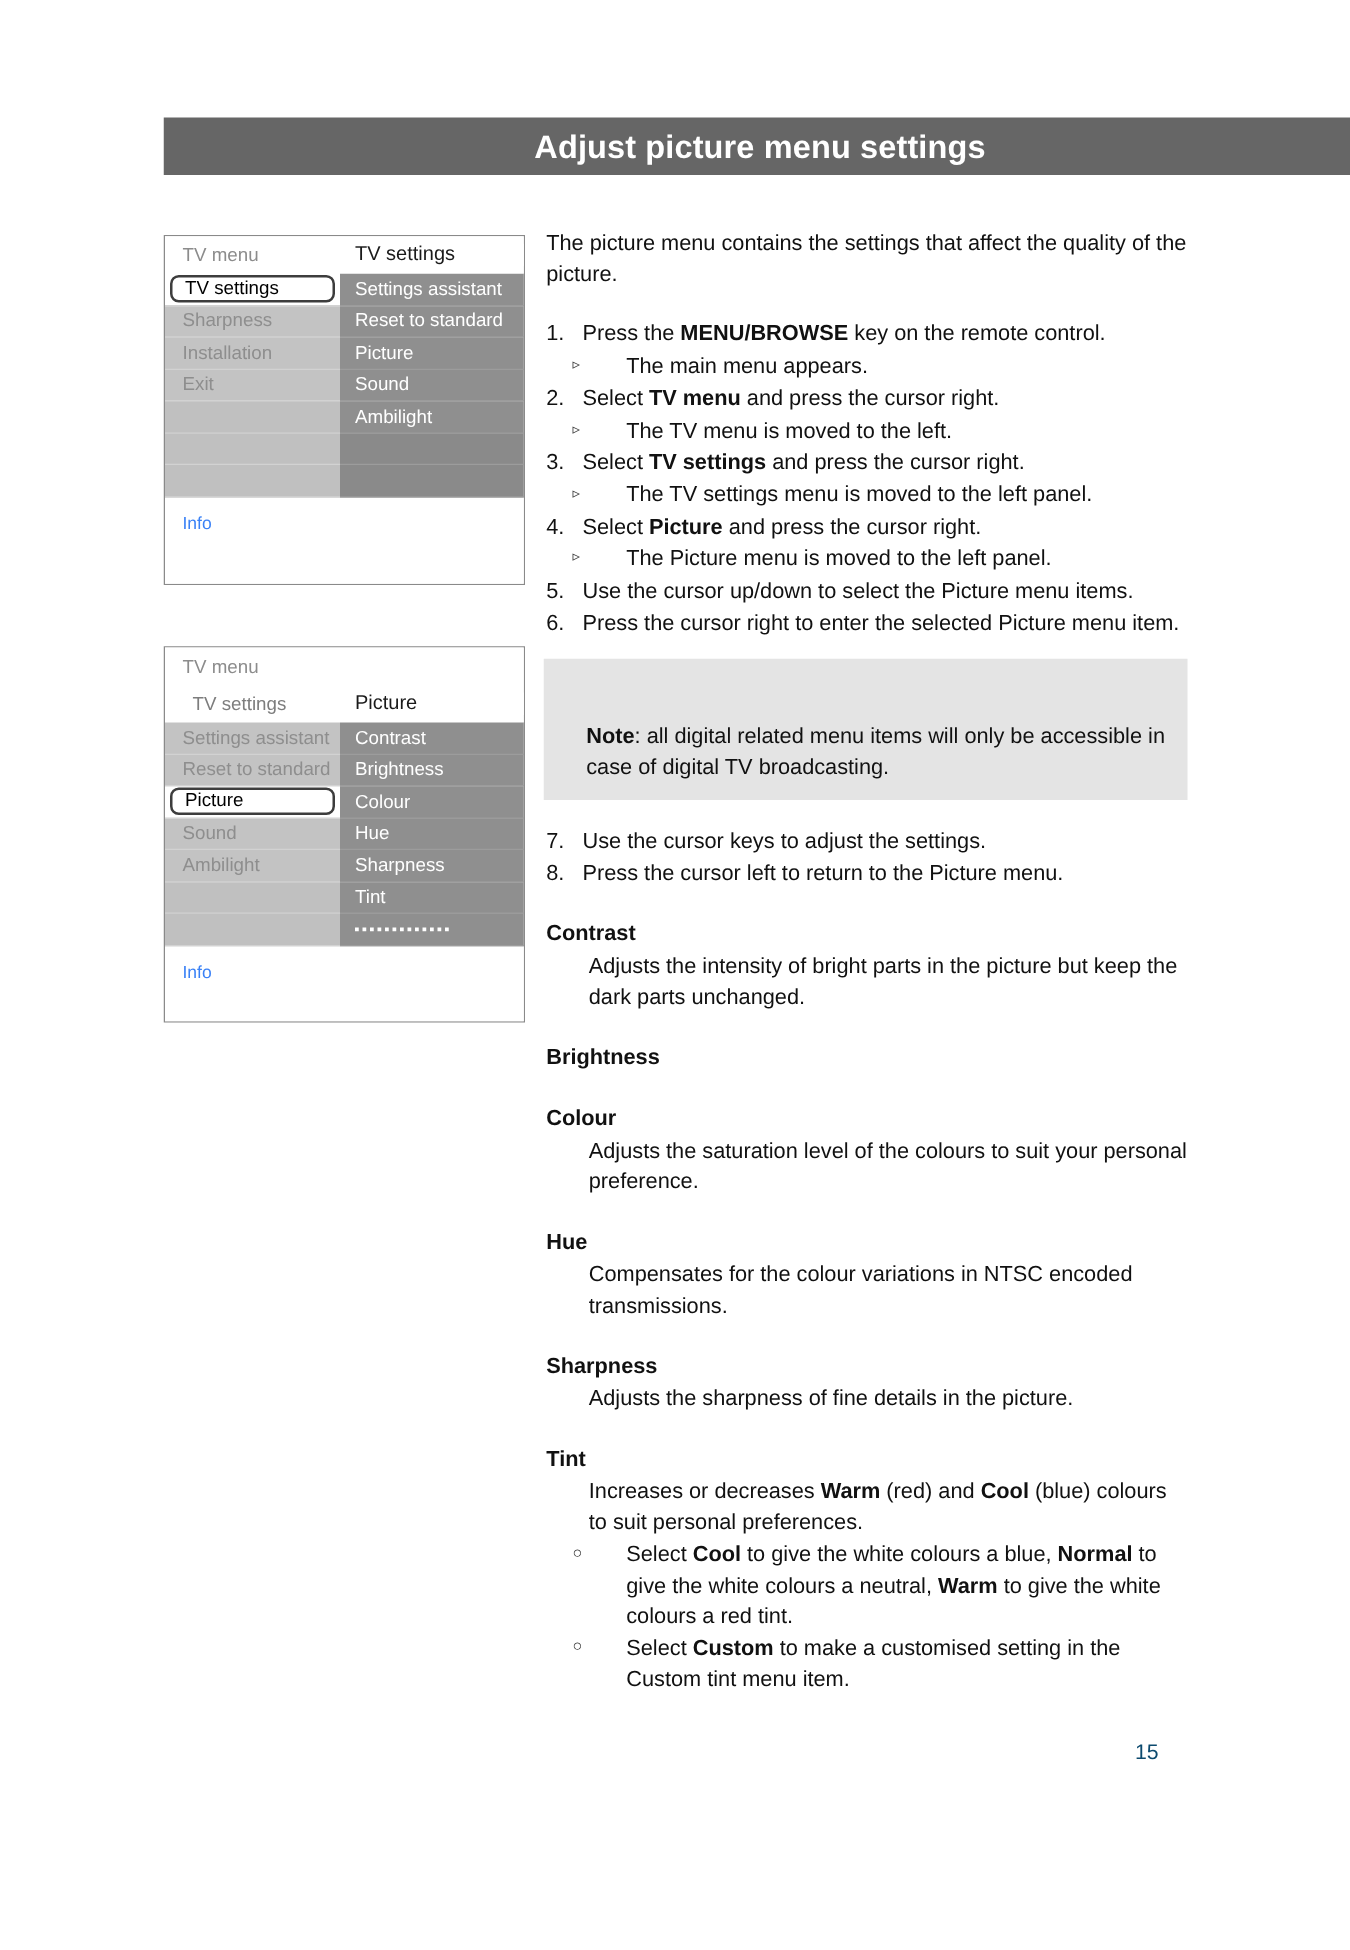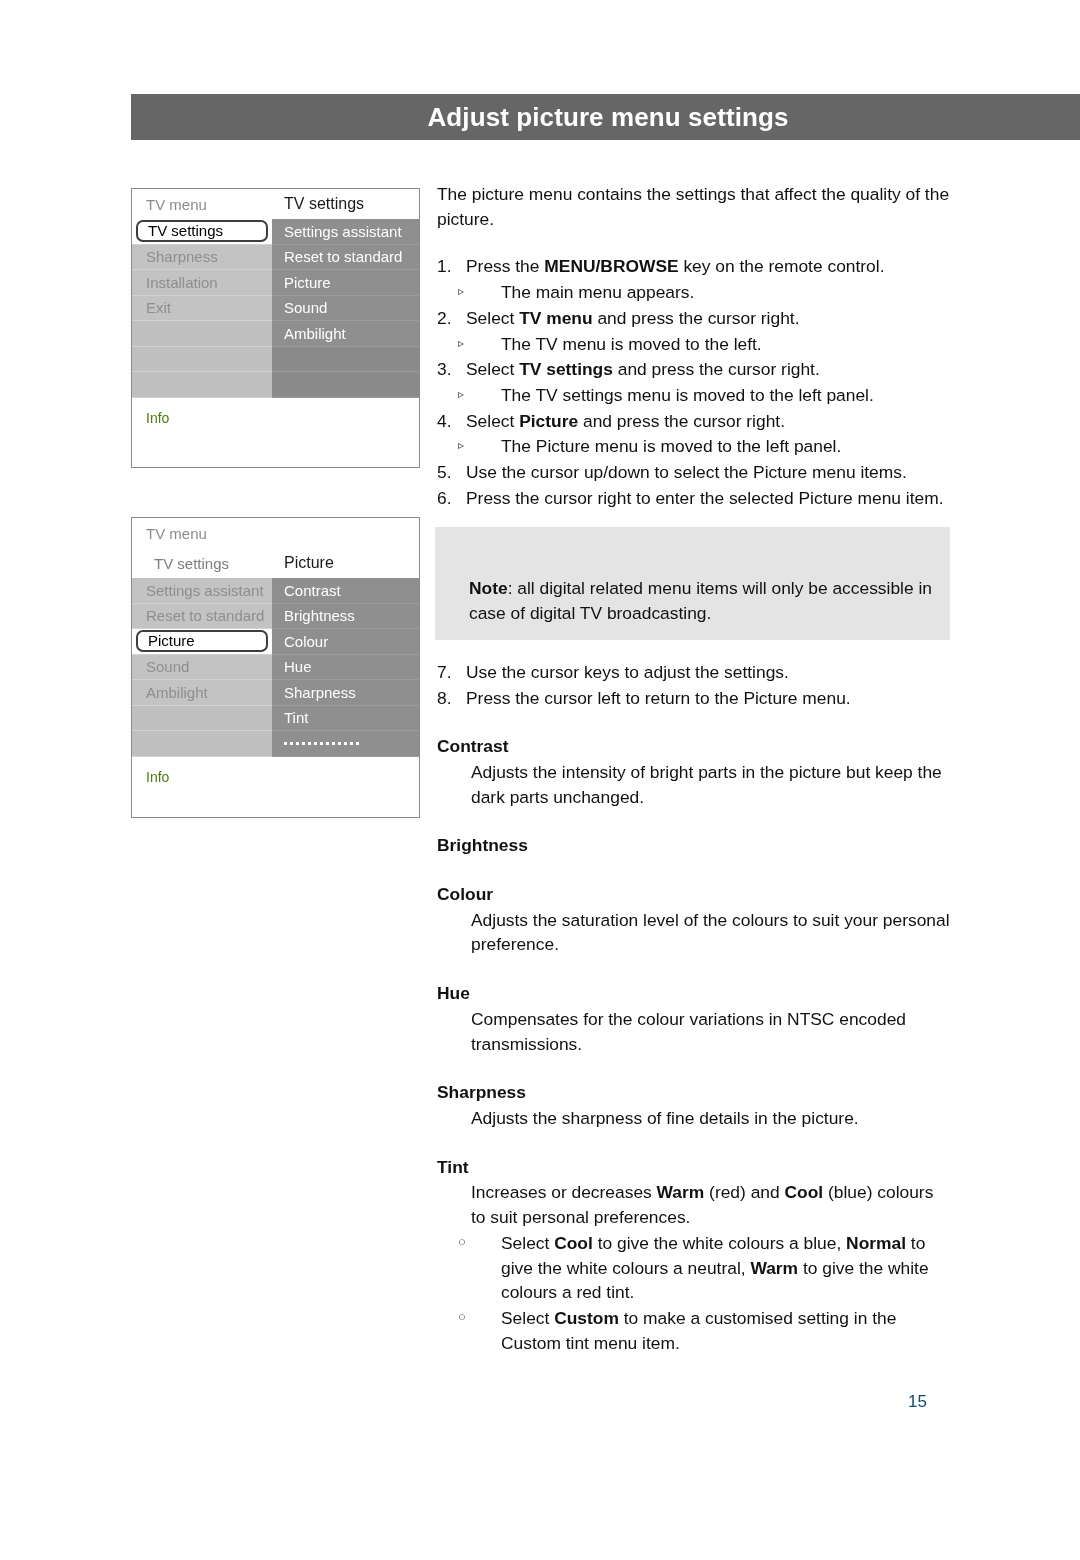--- a/index.html
+++ b/index.html
@@ -78,21 +78,21 @@
     background:#ffffff; border:2px solid #3d3d3d; border-radius:7px;
     display:flex; align-items:center; padding-left:10px;
     font-size:15px; color:#000000; z-index:2;
   }
 
   .dots{ display:flex; align-items:center; gap:3px; }
   .dots i{ display:block; width:3px; height:3px; background:#ffffff; }
 
   .info-area{
     flex:1 1 auto; background:#ffffff; padding:12px 0 0 14px;
-    font-size:14px; color:#4d7c0f;
+    font-size:14px; color:#3b82f6;
   }
 
   
   .content{
     position:absolute; left:437px; top:182px; width:515px;
     font-size:17.4px; line-height:1.42; color:#111111;
   }
   .para{ margin:0 0 23px 0; }
   .step{ display:flex; margin-bottom:1px; }
   .step-num{ width:29px; flex:0 0 29px; }

